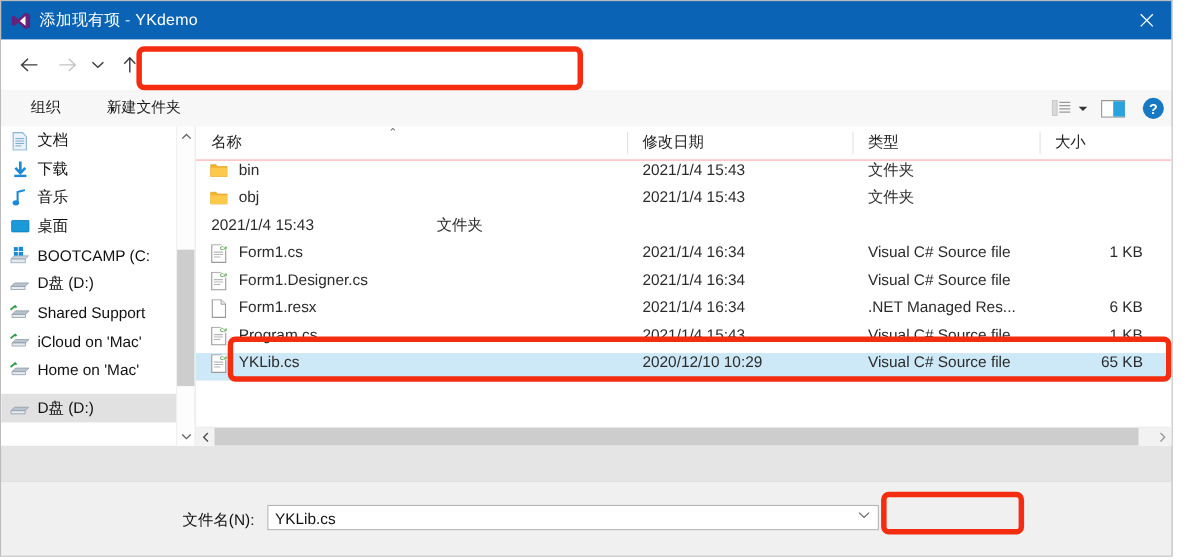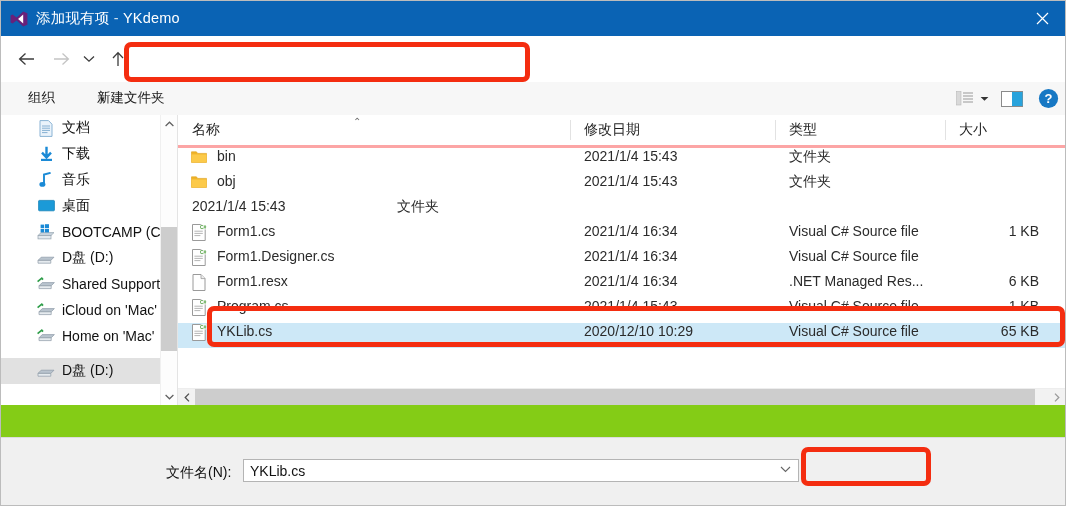--- a/index.html
+++ b/index.html
@@ -9,21 +9,21 @@
   body {
     width: 1080px; height: 509px;
     font-family: "Liberation Sans", "DejaVu Sans", sans-serif;
     -webkit-font-smoothing: antialiased;
     overflow: hidden;
   }
   .dialog {
     position: absolute;
     left: 0; top: 0;
     width: 1066px; height: 506px;
-    background: #84cc16;
+    background: #e5e5e5;
     border: 1px solid #bcbcbc;
     box-sizing: border-box;
     overflow: hidden;
   }
 
   
   .titlebar {
     position: absolute; left: 0; top: 0;
     width: 1064px; height: 35px;
     background: #0a63b4;
@@ -150,21 +150,21 @@
   
   .navpane {
     position: absolute; left: 0; top: 0;
     width: 176px; height: 290px;
     background: #ffffff;
     overflow: hidden;
   }
   .np-item {
     height: 26px;
     display: flex; align-items: center;
-    padding-left: 36px;
+    padding-left: 8px;
     font-size: 14px; color: #111;
     white-space: nowrap;
   }
   .np-item.selected { background: #e1e1e1; }
   .np-icon { width: 18px; height: 18px; margin-right: 7px; flex:0 0 auto; display:flex; align-items:center; justify-content:center;}
   .np-sep { height: 9px; }
 
   .np-scroll {
     position: absolute; right: 0; top: 0;
     width: 16px; height: 290px;
@@ -192,21 +192,21 @@
   .filepane {
     position: absolute; left: 177px; top: 0;
     width: 887px; height: 290px;
     background: #ffffff;
     overflow: hidden;
   }
   .fl-header {
     position: relative;
     height: 30px;
     display: flex; align-items: center;
-    border-bottom: 3px solid #fca5a5;
+    border-bottom: 1px solid #fca5a5;
     font-size: 14px; color: #1f1f1f;
   }
   .fl-header .col { padding-left: 14px; box-sizing: border-box; position: relative; height: 30px; display:flex; align-items:center;}
   .fl-header .col:not(:first-child)::before {
     content: ""; position: absolute; left: 0; top: 5px;
     width: 1px; height: 20px; background: #e2e2e2;
   }
   .col-name { width: 392px; }
   .col-date { width: 205px; }
   .col-type { width: 170px; }

